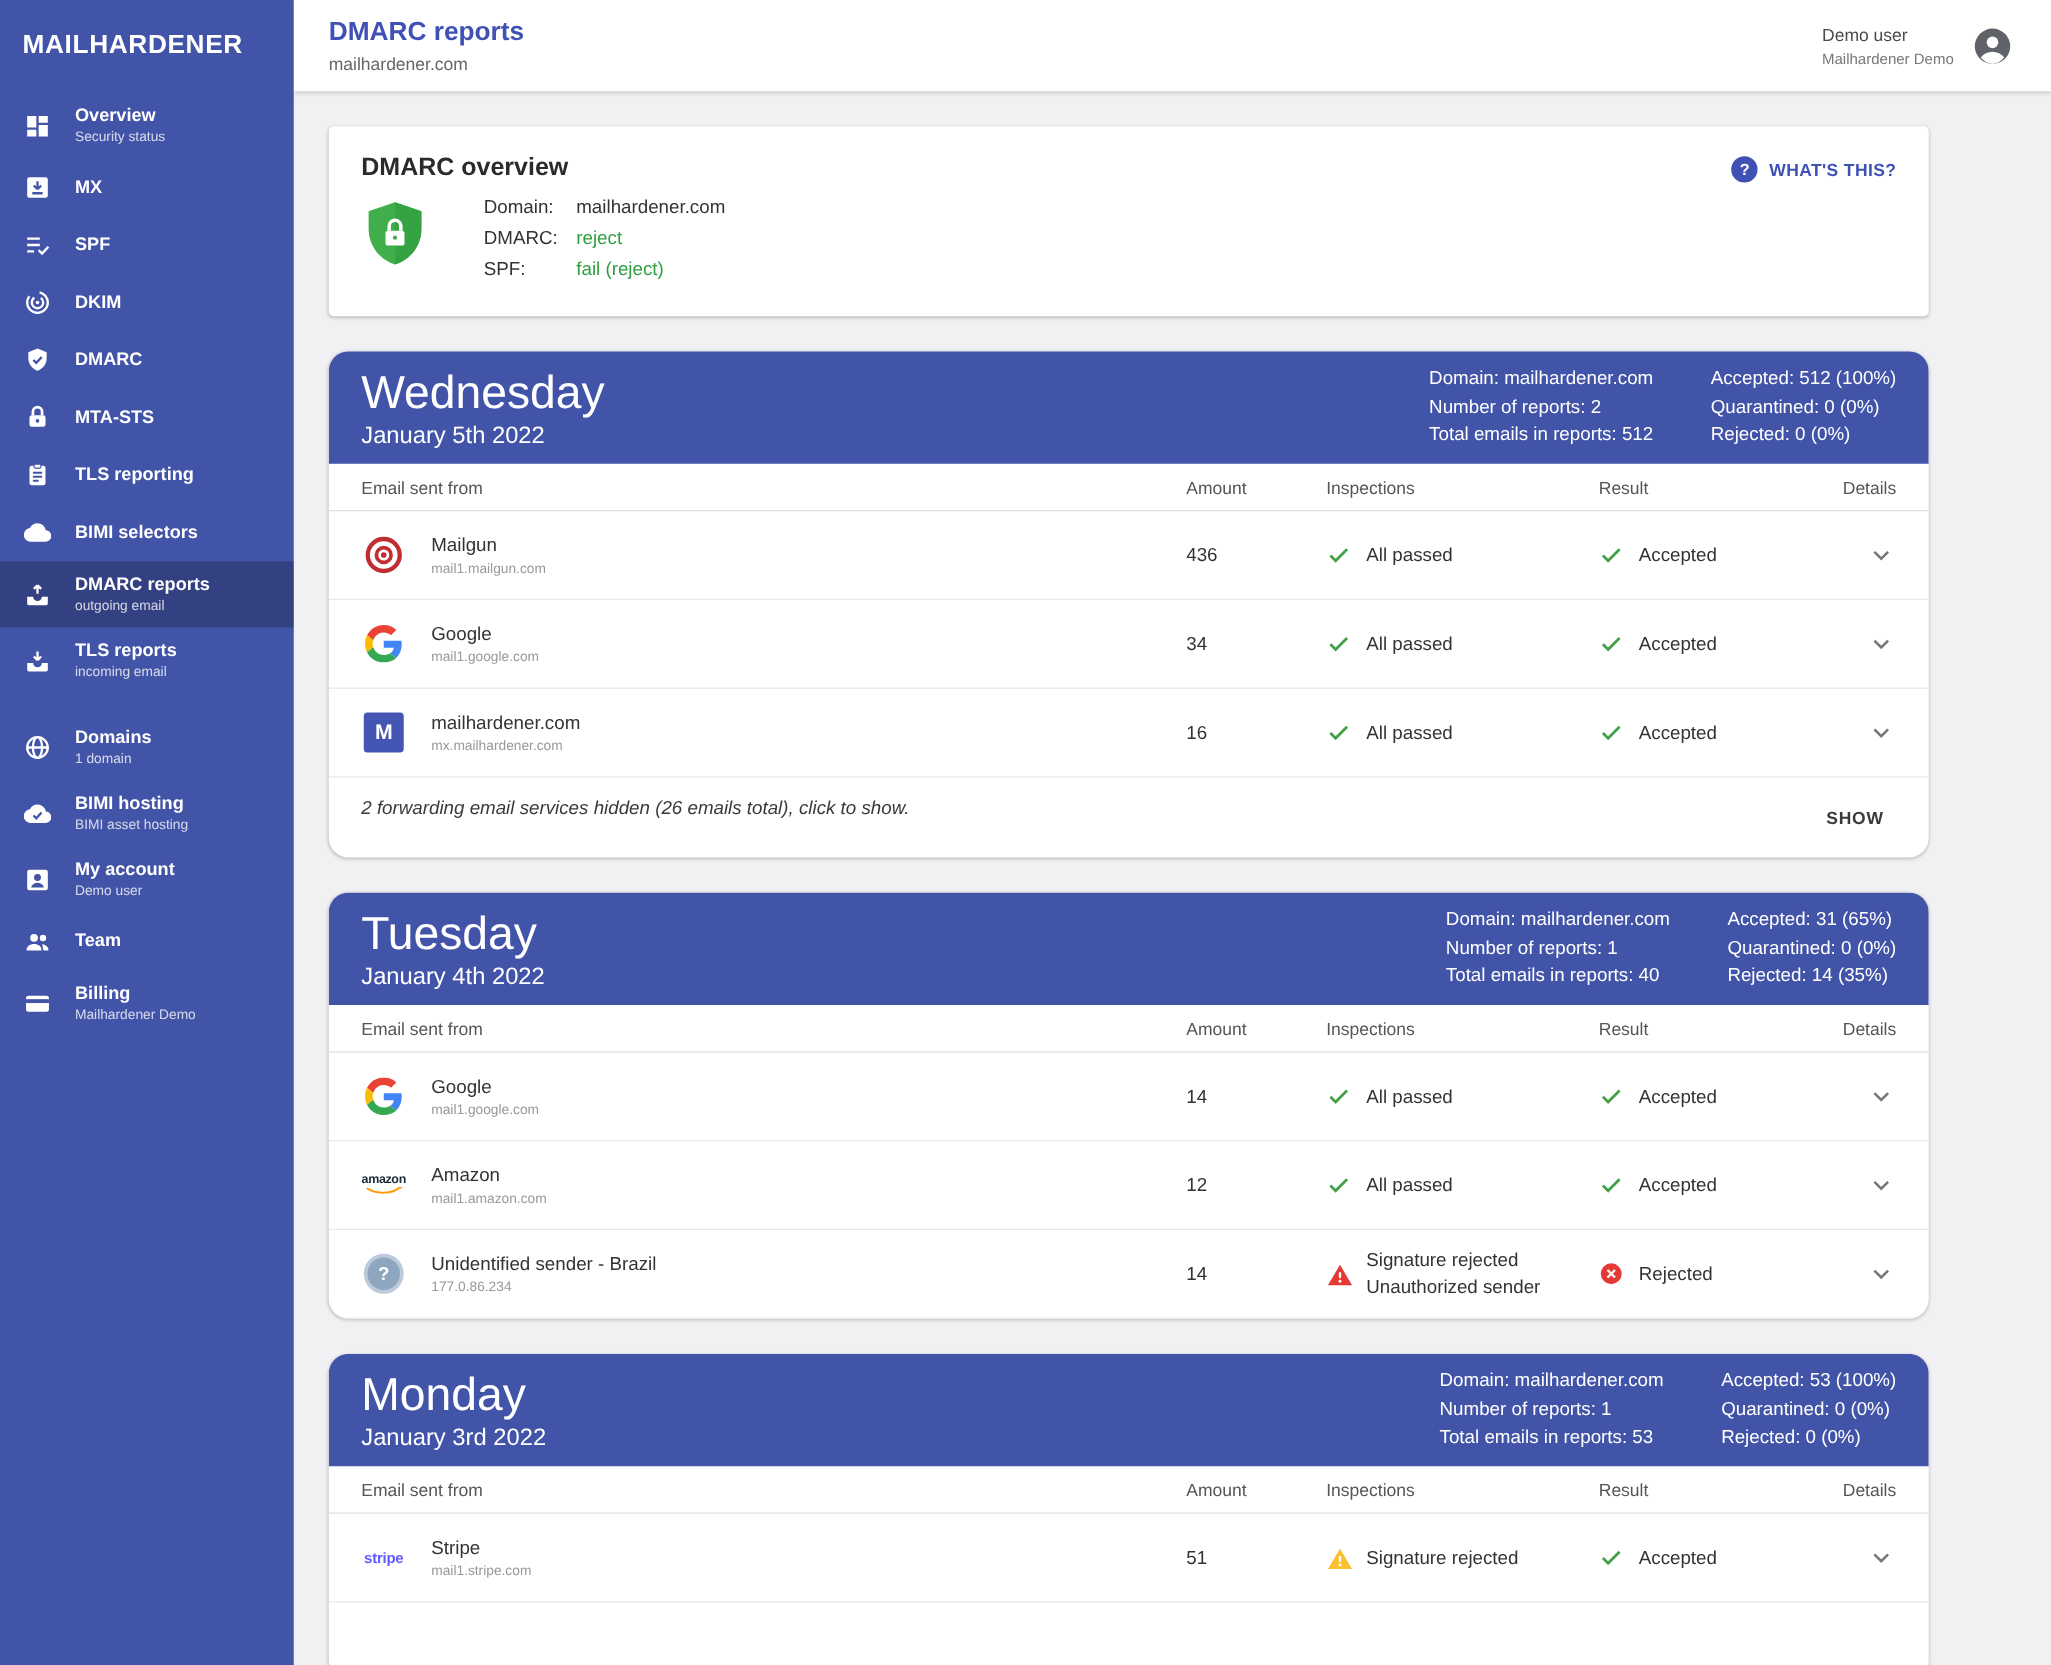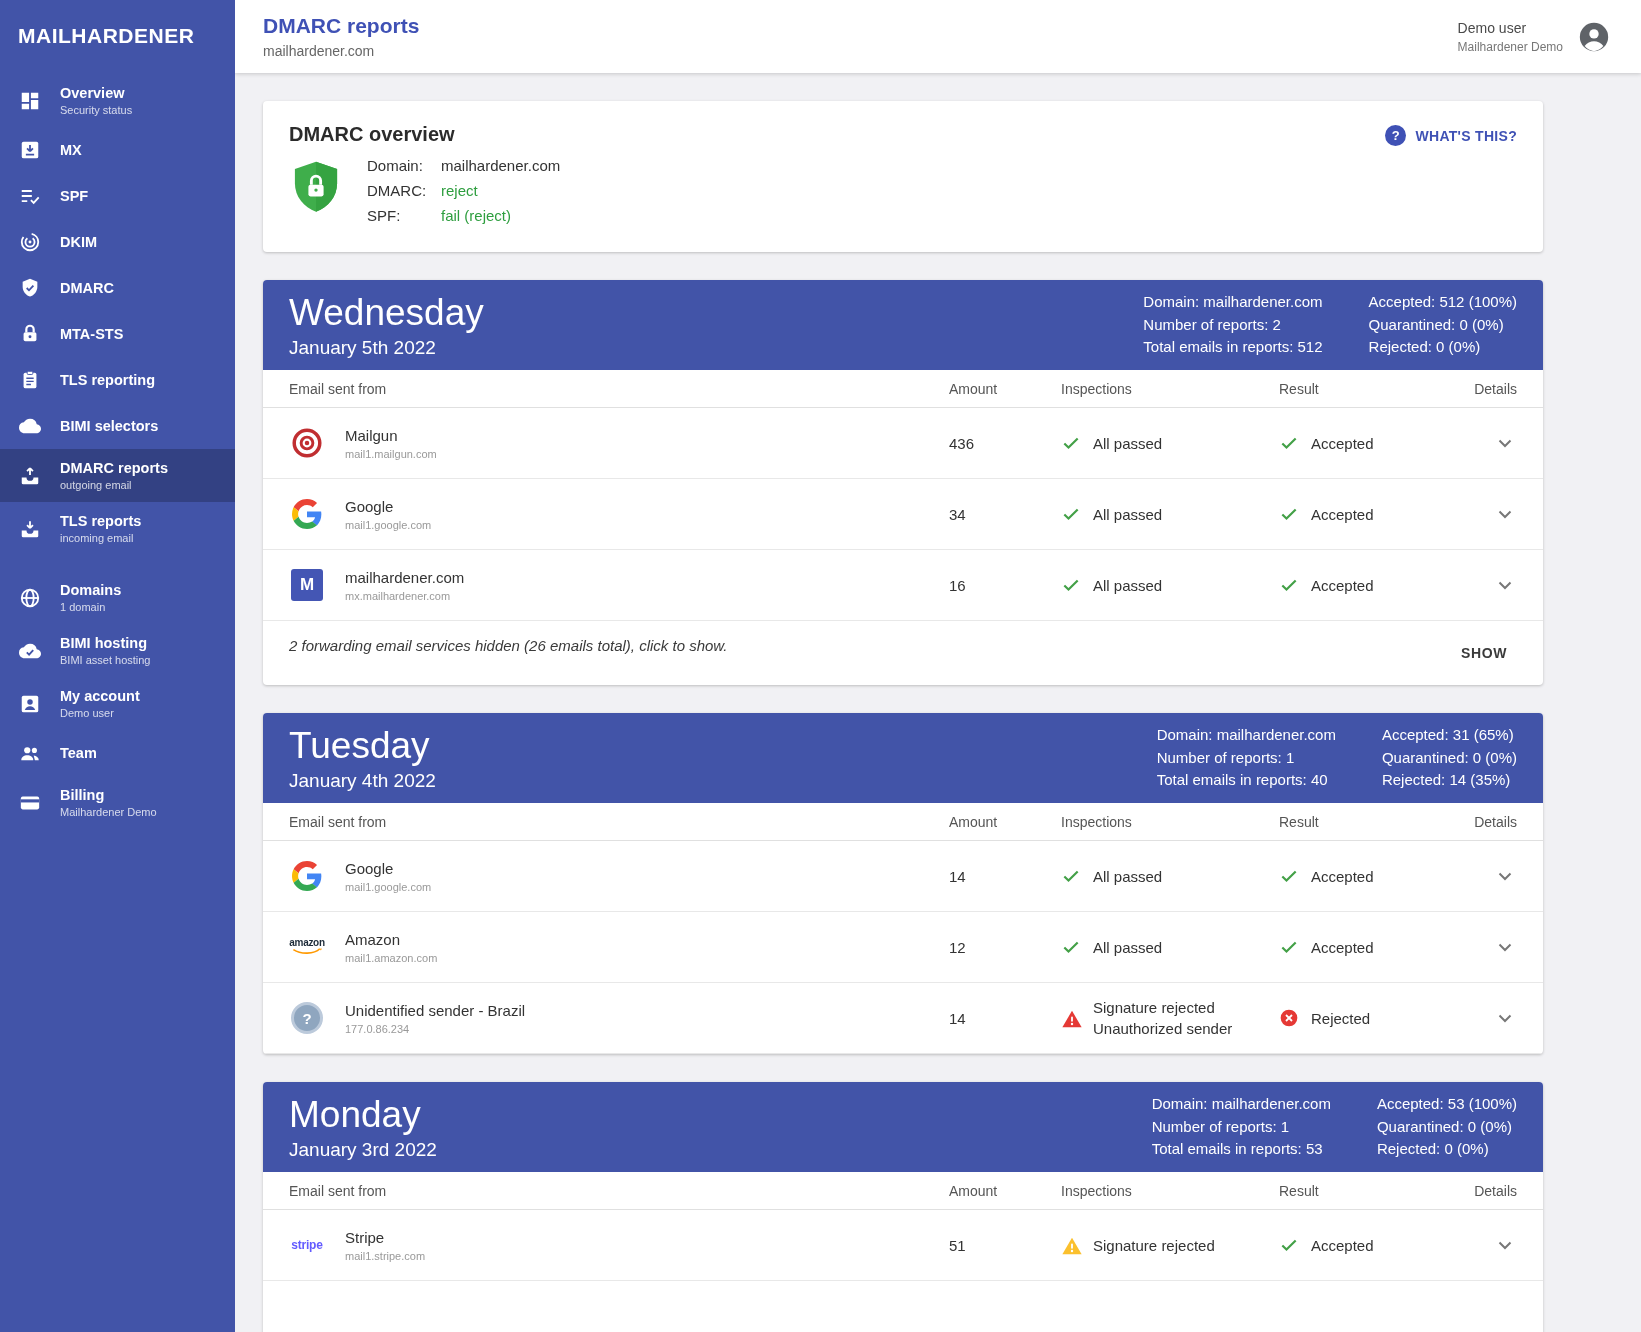--- a/index.html
+++ b/index.html
@@ -33,29 +33,29 @@
 
   .content{flex:1;overflow:hidden;padding:28px 98px 28px 28px;display:flex;flex-direction:column;gap:28px}
   .card{background:#fff;border-radius:4px;box-shadow:0 1px 3px rgba(0,0,0,.22)}
 
   
   .overview-card{padding:22px 26px 26px}
   .overview-head{display:flex;align-items:flex-end;justify-content:space-between}
   .overview-title{font-size:20px;color:#2b2b2b;font-weight:bold}
   .whats-this{display:flex;align-items:center;gap:9px;color:#3f51b5;font-size:14px;font-weight:bold;letter-spacing:.3px;cursor:pointer}
   .help-icon{width:21px;height:21px;border-radius:50%;background:#3f51b5;color:#fff;display:flex;align-items:center;justify-content:center;font-size:13px;font-weight:bold}
-  .overview-body{display:flex;align-items:center;gap:24px;margin-top:8px}
+  .overview-body{display:flex;align-items:center;gap:44px;margin-top:8px}
   .ov-fields{display:flex;flex-direction:column;gap:8px;font-size:15px}
   .ov-row{display:flex}
   .ov-label{width:74px;color:#333}
   .ov-value{color:#333}
   .ov-value.green{color:#2e9e3f}
 
   
-  .day-card{border-radius:4px;overflow:hidden;box-shadow:0 1px 3px rgba(0,0,0,.22);background:#fff;flex-shrink:0}
+  .day-card{border-radius:16px;overflow:hidden;box-shadow:0 1px 3px rgba(0,0,0,.22);background:#fff;flex-shrink:0}
   .day-header{background:#4254a8;color:#fff;display:flex;align-items:center;padding:14px 26px;height:90px}
   .day-name{font-size:37px;font-weight:400}
   .day-date{font-size:19px;margin-top:3px}
   .day-stats{margin-left:auto;display:flex;gap:46px}
   .stats-col{display:flex;flex-direction:column;gap:6px;font-size:15px;line-height:1.1}
 
   .thead-row,.trow{display:grid;grid-template-columns:minmax(0,1fr) 112px 218px 182px 56px;align-items:center;padding:0 26px}
   .thead-row{color:#555;font-size:14px;min-height:38px;border-bottom:1px solid #e0e0e0}
   .th-details{justify-self:end}
   .trow{min-height:71px;border-bottom:1px solid #e8e8e8;cursor:pointer}

